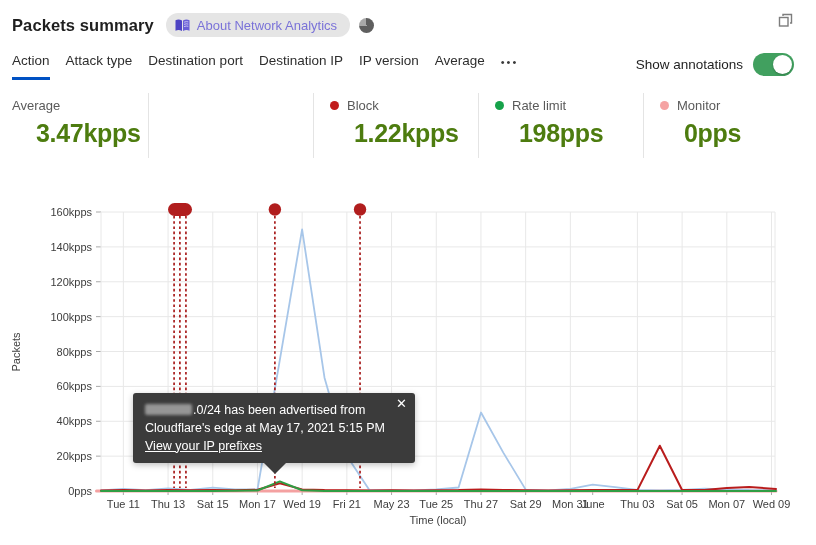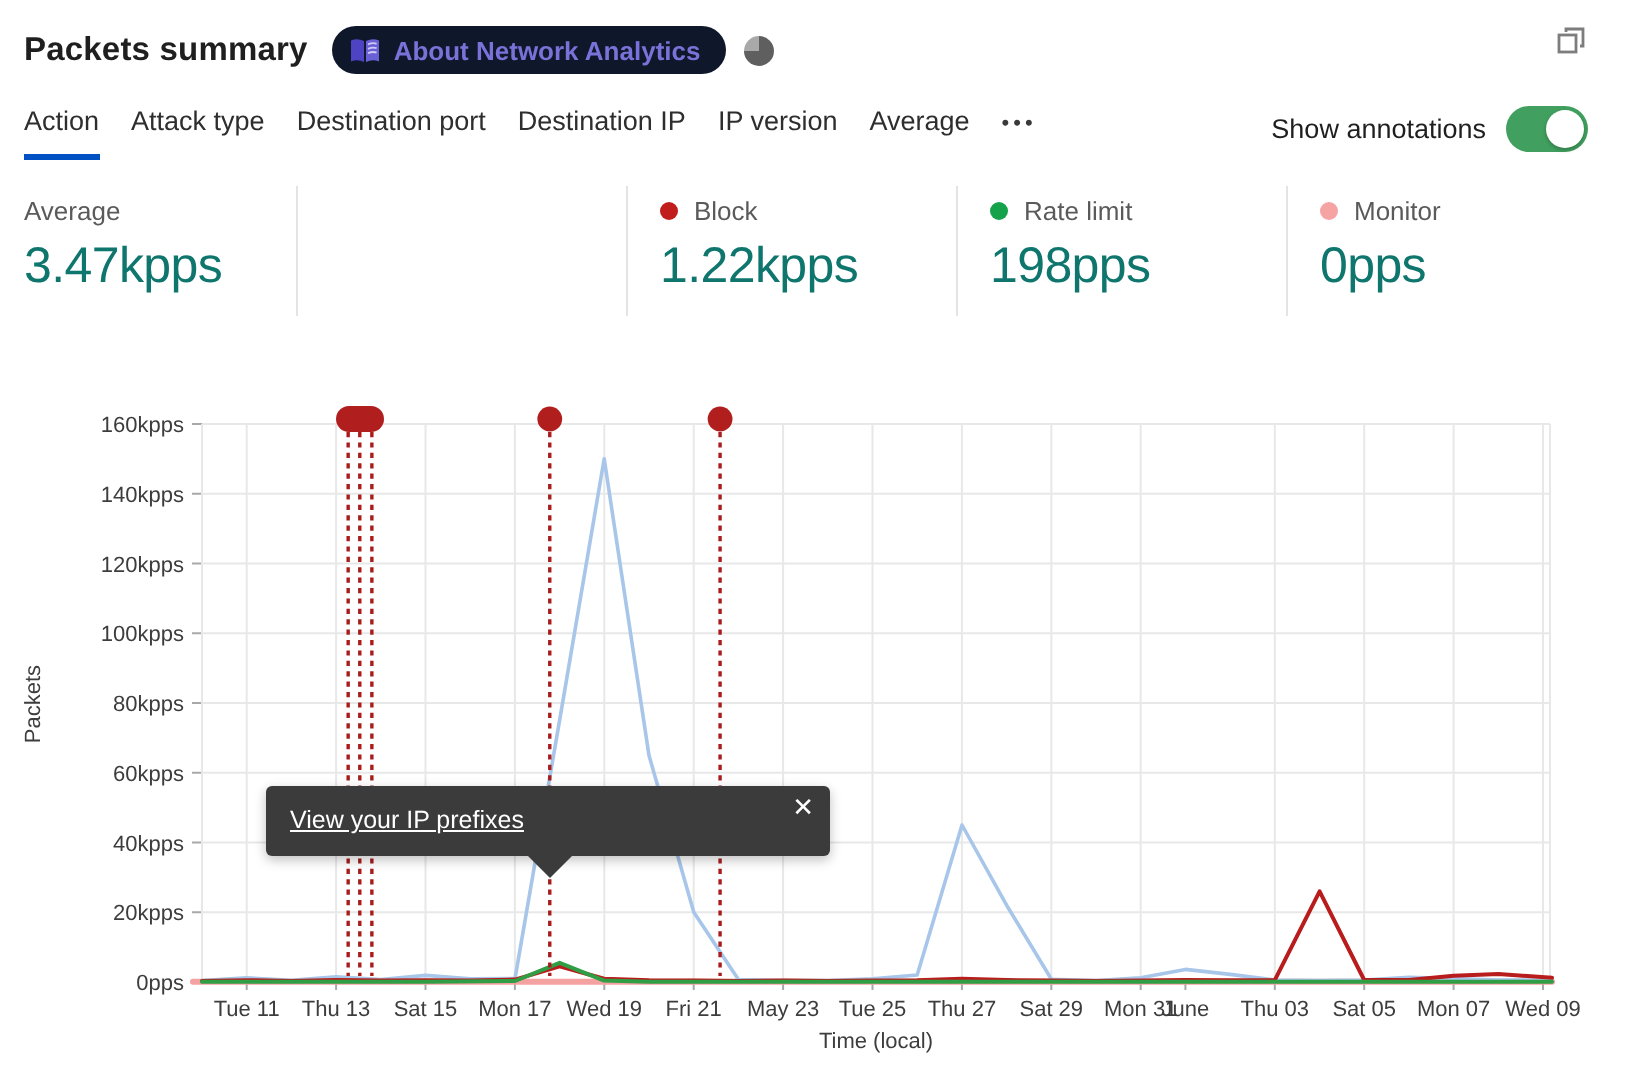--- a/index.html
+++ b/index.html
@@ -4,22 +4,22 @@
 <style>
   * { margin:0; padding:0; box-sizing:border-box; }
   html,body { width:816px; height:545px; background:#fff; overflow:hidden;
     font-family:"Liberation Sans","DejaVu Sans",sans-serif; color:#222; }
   #app { position:relative; width:816px; height:545px; }
 
   
   .hdr { display:flex; align-items:center; padding:13px 6px 0 12px; }
   .hdr-title { font-size:16.5px; font-weight:bold; color:#1f1f1f; letter-spacing:.1px; }
   .badge { display:inline-flex; align-items:center; gap:7px; margin-left:12px;
-    background:#0f172a; color:#7a72d8; border-radius:13px; height:24px;
-    padding:0 13px 0 9px; font-size:13px; cursor:pointer;font-weight:bold; }
+    background:#e5e5e5; color:#7a72d8; border-radius:13px; height:24px;
+    padding:0 13px 0 9px; font-size:13px; cursor:pointer; }
   .pie-ic { width:15px; height:15px; border-radius:50%; margin-left:9px;
     background:conic-gradient(from 270deg,#a9a9a9 0 90deg,#5f5f5f 90deg 360deg); }
   .copy-ic { position:absolute; right:22px; top:12px; cursor:pointer; }
 
   
   .tabrow { display:flex; align-items:flex-start; justify-content:space-between;
     padding:16px 22px 0 12px; }
   .tabs { display:flex; gap:16px; font-size:13.5px; }
   .tab { color:#2e2e2e; padding-bottom:9px; border-bottom:3px solid transparent; cursor:pointer; white-space:nowrap; }
   .tab.active { border-bottom-color:#0051c3; }
@@ -35,21 +35,21 @@
   .stat { padding:4px 0 10px 16px; }
   .stat:first-child { width:148px; padding-left:12px; }
   .stat + .stat { border-left:1px solid #e4e4e4; }
   .stat:nth-child(2),.stat:nth-child(3),.stat:nth-child(4) { width:165px; }
   .stat:nth-child(5) { width:162px; }
   .stat-lab { display:flex; align-items:center; font-size:13px; color:#5a5a5a; height:17px; }
   .dot { width:9px; height:9px; border-radius:50%; margin-right:8px; flex:none; }
   .info-ic { width:13px; height:13px; border-radius:50%; background:#8e8e8e; color:#fff;
     font-size:9px; font-weight:bold; display:inline-flex; align-items:center;
     justify-content:center; margin-left:7px; font-family:"Liberation Serif",serif; }
-  .stat-val { font-size:25px; font-weight:400; color:#0f766e; margin-top:5px; letter-spacing:-.3px; }
+  .stat-val { font-size:25px; font-weight:700; color:#4d7c0f; margin-top:5px; letter-spacing:-.3px;margin-left:24px; }
 
   
   .chart-wrap { position:absolute; left:0; top:190px; width:816px; height:355px; }
   svg text { font-family:"Liberation Sans","DejaVu Sans",sans-serif; }
 
   
   .tip { position:absolute; left:133px; top:393px; width:282px; background:#3b3b3b;
     color:#fff; border-radius:3px; padding:9px 26px 8px 12px; font-size:12.5px;
     line-height:1.42; box-shadow:0 2px 6px rgba(0,0,0,.25); z-index:5; }
   .tip:after { content:""; position:absolute; left:131px; bottom:-11px; width:0; height:0;
@@ -224,16 +224,17 @@
         <rect x="168.00725" y="13" width="24" height="13" rx="6.5" fill="#b11e1e"></rect>
         <line x1="274.88300000000004" y1="26" x2="274.88300000000004" y2="298" stroke="#a81c1c" stroke-width="1.7" stroke-dasharray="2.6 2.6"></line>
         <circle cx="274.88300000000004" cy="19.5" r="6.2" fill="#b11e1e"></circle>
         <line x1="360.0365" y1="26" x2="360.0365" y2="298" stroke="#a81c1c" stroke-width="1.7" stroke-dasharray="2.6 2.6"></line>
         <circle cx="360.0365" cy="19.5" r="6.2" fill="#b11e1e"></circle>
       </svg>
   </div>
 
   <div class="tip">
     <span class="close">✕</span>
+    <div><span class="redact"></span><span>.0/24 has been advertised from Cloudflare's edge at May 17, 2021 5:15 PM</span></div>
     <a>View your IP prefixes</a>
   </div>
 
 </div>
 
 </body></html>

